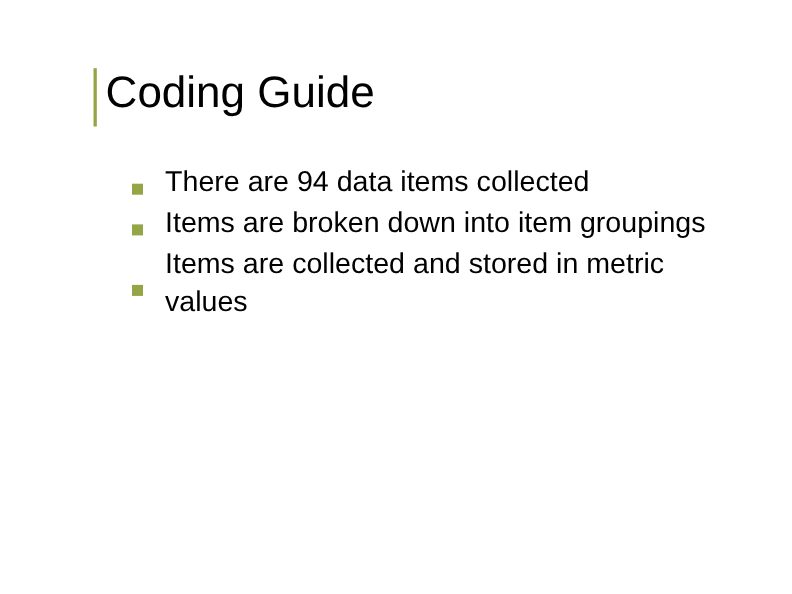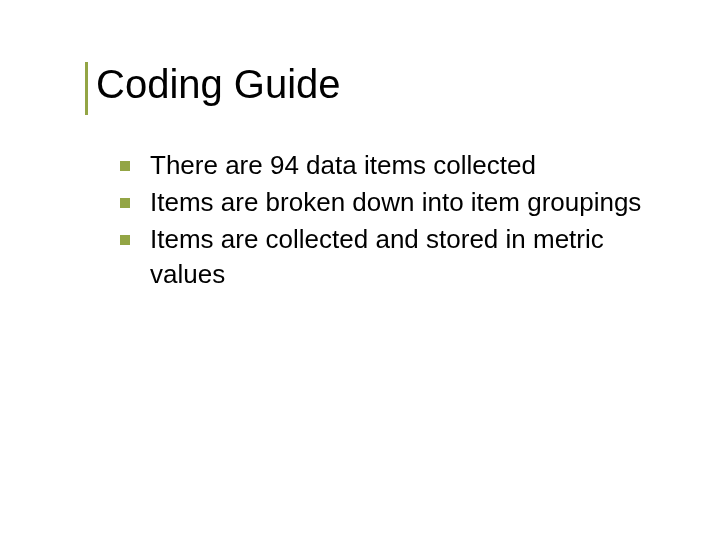--- a/index.html
+++ b/index.html
@@ -30,21 +30,21 @@
       line-height: 1.1;
       margin-bottom: 42px;
       font-family: Verdana, Geneva, sans-serif;
     }
     .bullets {
       list-style: none;
       padding-left: 24px;
     }
     .bullet-item {
       display: flex;
-      align-items: flex-start;
+      align-items: center;
       margin-bottom: 2px;
     }
     .bullet-marker {
       width: 10px;
       height: 10px;
       background: #93a545;
       flex-shrink: 0;
       margin-top: 13px;
       margin-right: 20px;
     }

